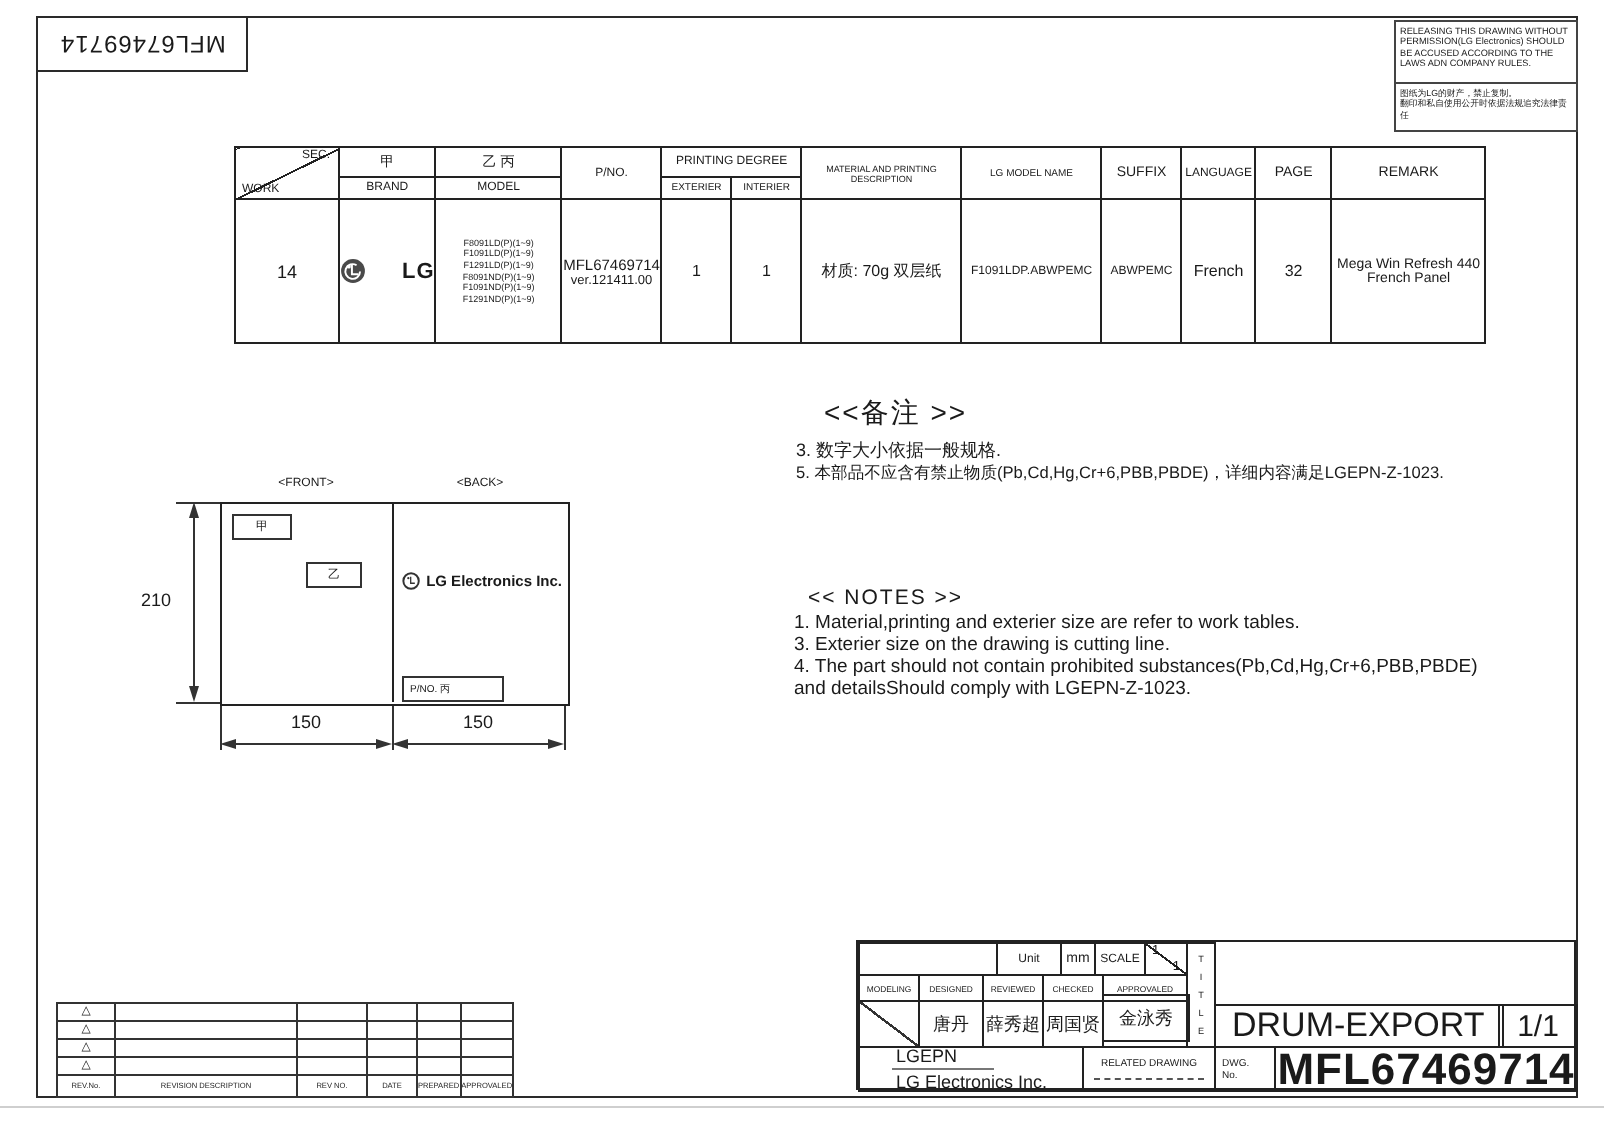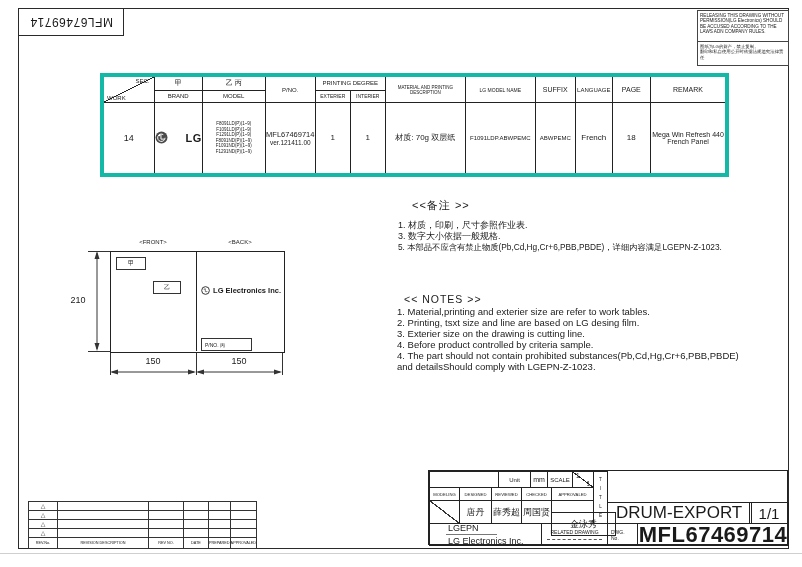--- a/index.html
+++ b/index.html
@@ -11,22 +11,22 @@
   .bottom-edge{left:0;top:553px;width:802px;height:1px;background:#cfcfcf;}
   
   .stamp{left:18px;top:8px;width:104px;height:26px;border:1px solid #2a2a2a;
          display:flex;align-items:center;justify-content:center;}
   .stamp>div{transform:rotate(180deg);font-size:12px;letter-spacing:.5px;}
   
   .warn{left:697px;top:10px;width:90px;height:54px;border:1px solid #444;font-size:4.6px;line-height:5.4px;}
   .warn .en{padding:2px 2px;border-bottom:1px solid #444;height:26px;overflow:hidden;}
   .warn .cn{padding:2px 2px;height:17px;overflow:hidden;font-size:4.4px;}
   
-  table.work{position:absolute;left:100px;top:73px;border-collapse:collapse;table-layout:fixed;
-             border:4px solid #14b8a6;}
+  table.work{position:absolute;left:117px;top:73px;border-collapse:collapse;table-layout:fixed;
+             border:1px solid #14b8a6;}
   table.work td{border:1px solid #222;text-align:center;vertical-align:middle;padding:0;overflow:hidden;}
   .h6{font-size:6px;} .h5{font-size:5px;} .h45{font-size:4.5px;} .h7{font-size:7px;} .h8{font-size:8px;}
   td.diag{position:relative;background:
      linear-gradient(to bottom right, transparent calc(50% - .5px), #222 calc(50% - .5px),
                      #222 calc(50% + .5px), transparent calc(50% + .5px));}
   td.diag .sec{position:absolute;top:1px;right:4px;font-size:6px;}
   td.diag .work{position:absolute;bottom:1px;left:3px;font-size:6px;}
   .modellines{font-size:4.5px;line-height:5.6px;text-align:center;}
   .pno1{font-size:7.5px;} .pno2{font-size:6.5px;}
   .brandcell{display:flex;align-items:center;justify-content:center;gap:18px;}
@@ -35,21 +35,21 @@
   .sheet{border:1.5px solid #222;}
   .smallbox{border:1px solid #333;display:flex;align-items:center;justify-content:center;font-size:6px;}
   .dimlbl{font-size:9px;text-align:center;}
   .logo-row{display:flex;align-items:center;gap:3px;}
   .logo-row b{font-size:7.5px;white-space:nowrap;}
   .fb-lbl{font-size:6px;text-align:center;}
   
   .ncn{font-size:9px;line-height:11px;white-space:nowrap;}
   .ncn .s5{font-size:8.3px;}
   .nen{font-size:9.5px;line-height:11px;white-space:nowrap;}
-  .ntitle{font-size:11px;letter-spacing:1px;}
+  .ntitle{font-size:14px;letter-spacing:1px;}
   
   table.rev{position:absolute;left:28px;top:501px;border-collapse:collapse;table-layout:fixed;border:1px solid #333;}
   table.rev td{border:1px solid #333;text-align:center;vertical-align:middle;padding:0;font-size:3.8px;overflow:hidden;}
   .tri{font-family:"DejaVu Sans",sans-serif;font-size:6px;line-height:6px;}
   
   .tb{left:428px;top:470px;width:360px;height:75px;border:1.5px solid #222;box-sizing:border-box;}
   .tb .c{position:absolute;box-sizing:border-box;border:1px solid #222;display:flex;align-items:center;justify-content:center;overflow:hidden;}
   .tb .lab{font-size:4.2px;}
   .tb .name{font-size:9px;}
   .tb .big{font-size:17px;justify-content:flex-start;padding-left:8px;}
@@ -144,21 +144,21 @@
     <td>
       <div class="pno1">MFL67469714</div>
       <div class="pno2">ver.121411.00</div>
     </td>
     <td class="h8">1</td>
     <td class="h8">1</td>
     <td class="h8">材质: 70g 双层纸</td>
     <td style="font-size:6px">F1091LDP.ABWPEMC</td>
     <td style="font-size:6px">ABWPEMC</td>
     <td class="h8">French</td>
-    <td class="h8">18</td>
+    <td class="h8">32</td>
     <td>
       <div style="font-size:7px">Mega  Win Refresh 440</div>
       <div style="font-size:7px">French   Panel</div>
     </td>
   </tr>
 </tbody>
   </table>
 
 <div class="abs fb-lbl" style="left:110px;top:239px;width:86px;">&lt;FRONT&gt;</div>
 <div class="abs fb-lbl" style="left:197px;top:239px;width:86px;">&lt;BACK&gt;</div>
@@ -200,31 +200,28 @@
   <path d="M86 5 L78 2.5 L78 7.5 Z" fill="#333"></path>
 </svg>
 <svg class="abs" style="left:196px;top:367px;" width="86" height="10">
   <line x1="2" y1="5" x2="84" y2="5" stroke="#333" stroke-width="1"></line>
   <path d="M0 5 L8 2.5 L8 7.5 Z" fill="#333"></path>
   <path d="M86 5 L78 2.5 L78 7.5 Z" fill="#333"></path>
 </svg>
 
 <div class="abs ntitle" style="left:412px;top:198px;">&lt;&lt;备注 &gt;&gt;</div>
 <div class="abs ncn" style="left:398px;top:220px;">
-  <div>1.  材质，印刷，尺寸参照作业表.</div>
   <div>3.  数字大小依据一般规格.</div>
   <div class="s5">5.  本部品不应含有禁止物质(Pb,Cd,Hg,Cr+6,PBB,PBDE)，详细内容满足LGEPN-Z-1023.</div>
 </div>
 
 <div class="abs ntitle" style="left:404px;top:293px;font-size:10.5px;">&lt;&lt; NOTES &gt;&gt;</div>
 <div class="abs nen" style="left:397px;top:306px;">
   <div>1. Material,printing and exterier size are refer to work tables.</div>
-  <div>2. Printing, tsxt  size and line are based on LG desing film.</div>
   <div>3. Exterier size on the drawing is cutting line.</div>
-  <div>4. Before product controlled by criteria sample.</div>
   <div>4. The part should not contain prohibited substances(Pb,Cd,Hg,Cr+6,PBB,PBDE)</div>
   <div>    and detailsShould comply with LGEPN-Z-1023.</div>
 </div>
 
 <table class="rev">
   <colgroup>
     <col style="width:29px">
       <col style="width:91px">
       <col style="width:35px">
     <col style="width:25px">
@@ -289,21 +286,21 @@
   <div class="c lab" style="left:0;top:16px;width:31px;height:14px;">MODELING</div>
   <div class="c lab" style="left:30px;top:16px;width:33px;height:14px;">DESIGNED</div>
   <div class="c lab" style="left:62px;top:16px;width:31px;height:14px;">REVIEWED</div>
   <div class="c lab" style="left:92px;top:16px;width:31px;height:14px;">CHECKED</div>
   <div class="c lab" style="left:122px;top:16px;width:43px;height:14px;">APPROVALED</div>
 
   <div class="c slash" style="left:0;top:29px;width:31px;height:24px;"></div>
   <div class="c name" style="left:30px;top:29px;width:33px;height:24px;">唐丹</div>
   <div class="c name" style="left:62px;top:29px;width:31px;height:24px;">薛秀超</div>
   <div class="c name" style="left:92px;top:29px;width:31px;height:24px;">周国贤</div>
-  <div class="c name" style="left:122px;top:41px;width:65px;height:24px;">金泳秀</div>
+  <div class="c name" style="left:122px;top:26px;width:44px;height:24px;">金泳秀</div>
 
   <div class="c titlestrip" style="left:164px;top:0;width:15px;height:53px;">
     <span>T</span>
     <span>I</span>
     <span>T</span>
     <span>L</span>
     <span>E</span>
   </div>
 
   <div class="c big" style="left:178px;top:31px;width:145px;height:22px;">DRUM-EXPORT</div>

